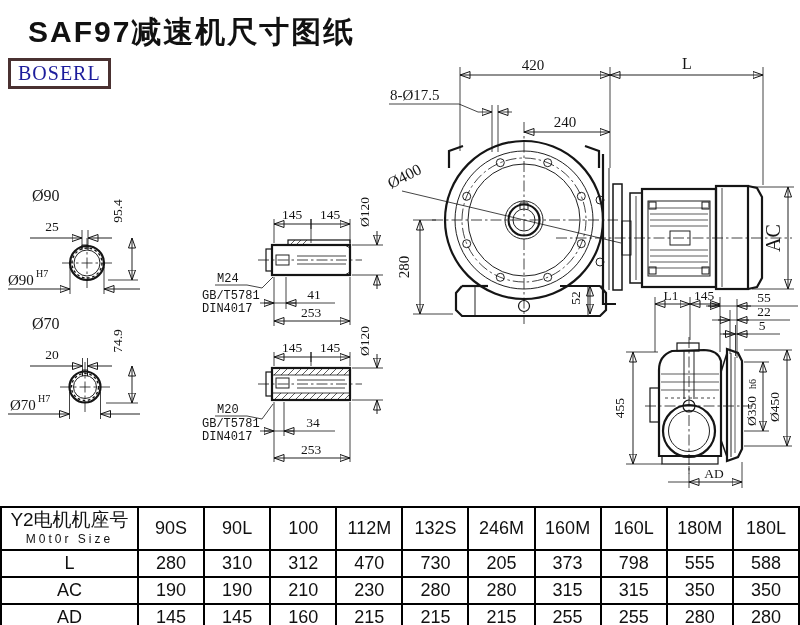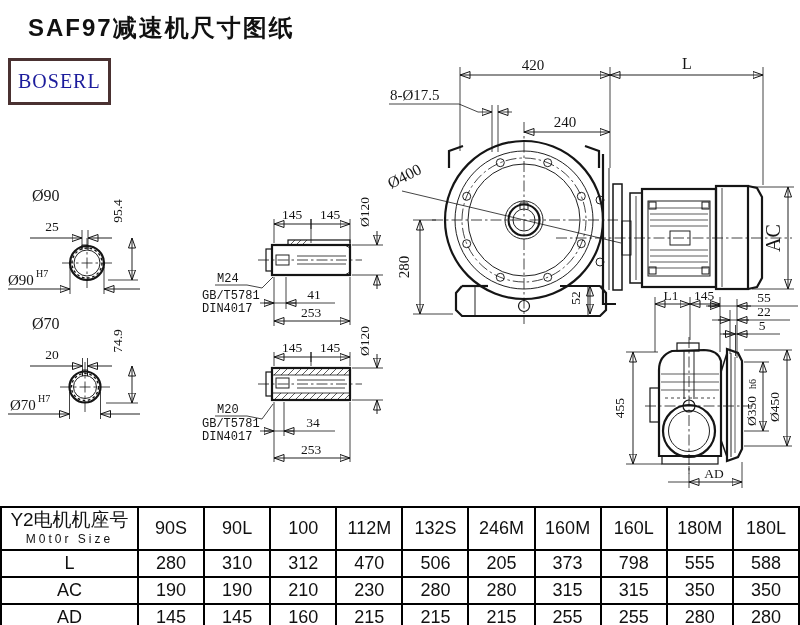--- a/index.html
+++ b/index.html
@@ -1,20 +1,20 @@
 <!DOCTYPE html>
 <html><head>
 <meta charset="utf-8">
 <style>
   html,body{margin:0;padding:0;background:#fff;}
   .page{position:relative;width:800px;height:625px;background:#fff;overflow:hidden;
         font-family:"Liberation Sans",sans-serif;color:#111;}
-  .title{position:absolute;left:28px;top:12px;font-size:24px;font-weight:700;
+  .title{position:absolute;left:28px;top:12px;font-size:30px;font-weight:700;
          letter-spacing:2px;white-space:nowrap;text-align:right;}
-  .logo{position:absolute;left:8px;top:58px;border:3px solid #4a3131;padding:9px 7px;background:#fff;}
+  .logo{position:absolute;left:8px;top:58px;border:3px solid #4a3131;padding:1px 7px;background:#fff;}
   .logo span{font-family:"Liberation Serif",serif;font-size:20px;color:#1c1c9c;letter-spacing:1px;}
   svg.drawing{position:absolute;left:0;top:0;}
   svg line,svg path,svg rect,svg circle,svg polyline{stroke:#151515;fill:none;}
   svg text{fill:#151515;stroke:none;}
   .w07{stroke-width:.7}.w08{stroke-width:.8}.w1{stroke-width:.95}.w12{stroke-width:1.2}
   .w15{stroke-width:1.5}.w2{stroke-width:2.2}
   .cl{stroke-width:.8;stroke-dasharray:11 3 2.5 3}
   .dash{stroke-dasharray:2.6 2.6;stroke-width:1.4}
   .hdash{stroke-dasharray:3 3;stroke-width:.8}
   .ts{font-family:"Liberation Serif",serif;font-size:15px}
@@ -407,21 +407,21 @@
       <td>160L</td>
       <td>180M</td>
       <td>180L</td>
     </tr>
     <tr>
       <td>L</td>
       <td>280</td>
       <td>310</td>
       <td>312</td>
       <td>470</td>
-      <td>506</td>
+      <td>730</td>
       <td>205</td>
       <td>373</td>
       <td>798</td>
       <td>555</td>
       <td>588</td>
     </tr>
     <tr>
       <td>AC</td>
       <td>190</td>
       <td>190</td>

